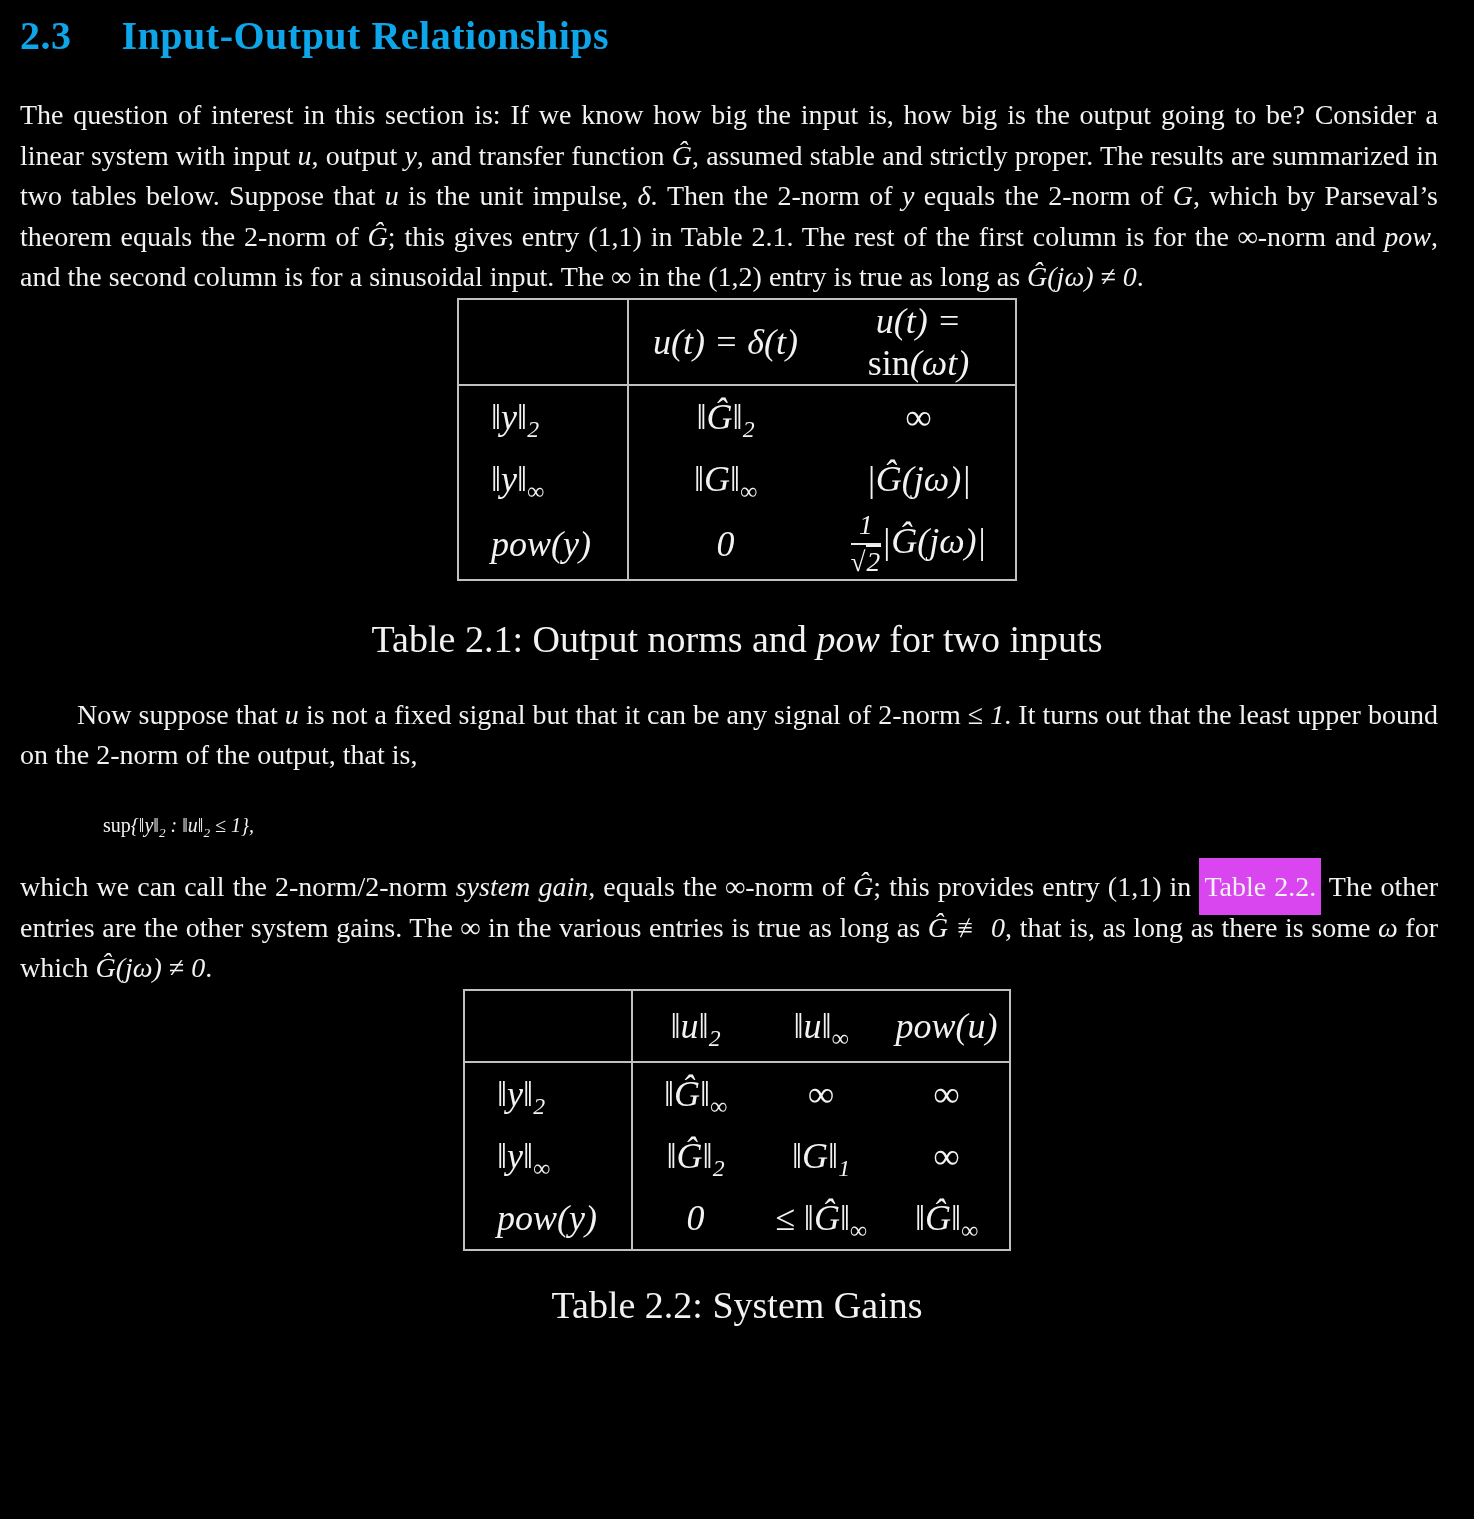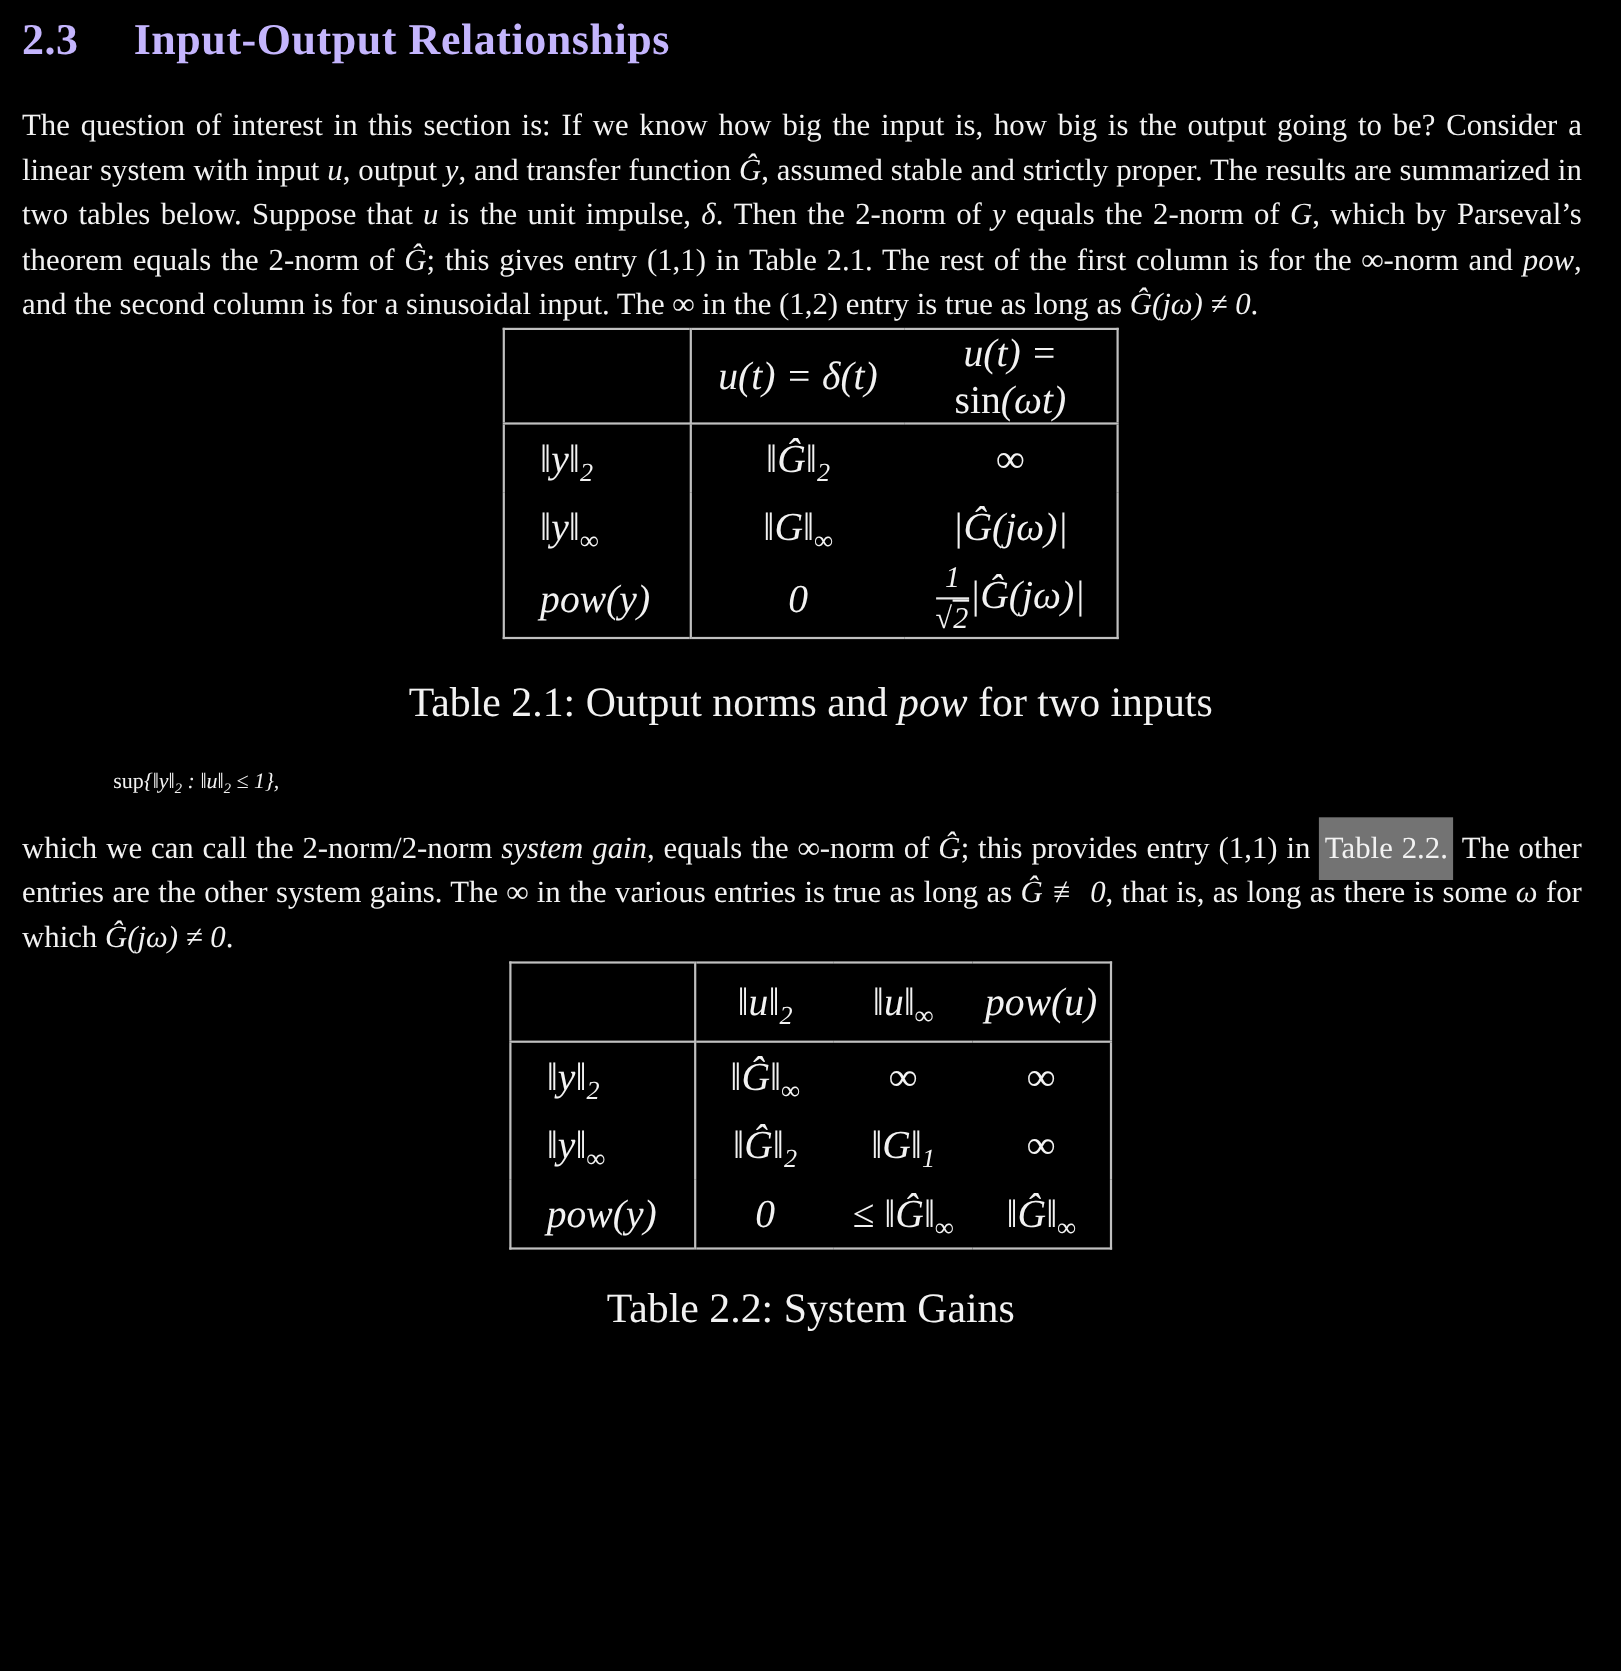--- a/index.html
+++ b/index.html
@@ -10,42 +10,42 @@
     overflow: hidden;
     background: #000;
     color: #f2f2f2;
     font-family: "Liberation Serif", "DejaVu Serif", serif;
   }
   h1.section {
     margin: 0;
     padding: 12px 36px 0 20px;
     font-size: 40px;
     font-weight: 700;
-    color: #c4b5fd;
+    color: #0ea5e9;
     letter-spacing: 0.5px;
   }
   .secnum { margin-right: 50px; }
   p.body {
     margin: 0;
     padding: 0 36px 0 20px;
     font-size: 28px;
     line-height: 1.45;
     text-align: justify;
   }
   p.intro   { margin-top: 36px; }
   p.suppose { margin-top: 34px; text-indent: 57px; }
   p.gain    { margin-top: 30px; }
   .equation {
     margin: 38px 36px 0 103px;
     font-size: 20px;
   }
   .mi { font-style: italic; }
   .rm { font-style: normal; }
   sub { font-size: 66%; line-height: 0; }
-  .hl { background: #737373; padding: 13px 5px; }
+  .hl { background: #d946ef; padding: 13px 5px; }
   table.t {
     border-collapse: collapse;
     border: 2px solid #c0c0c0;
     margin: 0 auto;
     table-layout: fixed;
   }
   .t1 { margin-top: 62px; width: 560px; }
   .t2 { margin-top: 30px; width: 548px; }
   .t td {
     height: 62px;
@@ -112,20 +112,21 @@
       <tr>
         <td><span class="mi">pow(y)</span></td>
         <td><span class="mi">0</span></td>
         <td><span class="mi"><span class="frac"><span class="fn">1</span><span class="fd"><span class="sqrt">√<span class="rad">2</span></span></span></span>|Ĝ(jω)|</span></td>
       </tr>
     </tbody>
   </table>
 
   <div class="caption">Table 2.1: Output norms and <span class="mi">pow</span> for two inputs</div>
 
+  <p class="body suppose">Now suppose that <span class="mi">u</span> is not a fixed signal but that it can be any signal of 2-norm <span class="mi">≤ 1</span>. It turns out that the least upper bound on the 2-norm of the output, that is,</p>
 
   <div class="equation"><span class="mi"><span class="rm">sup</span>{‖y‖<sub>2</sub> : ‖u‖<sub>2</sub> ≤ 1},</span></div>
 
   <p class="body gain">which we can call the 2-norm/2-norm <span class="mi">system gain</span>, equals the <span class="mi">∞</span>-norm of <span class="mi">Ĝ</span>; this provides entry (1,1) in <span class="hl">Table 2.2.</span> The other entries are the other system gains. The <span class="mi">∞</span> in the various entries is true as long as <span class="mi">Ĝ ≢ 0</span>, that is, as long as there is some <span class="mi">ω</span> for which <span class="mi">Ĝ(jω) ≠ 0</span>.</p>
 
   <table class="t t2">
     <tbody>
       <tr>
         <td></td>
         <td><span class="mi">‖u‖<sub>2</sub></span></td>

